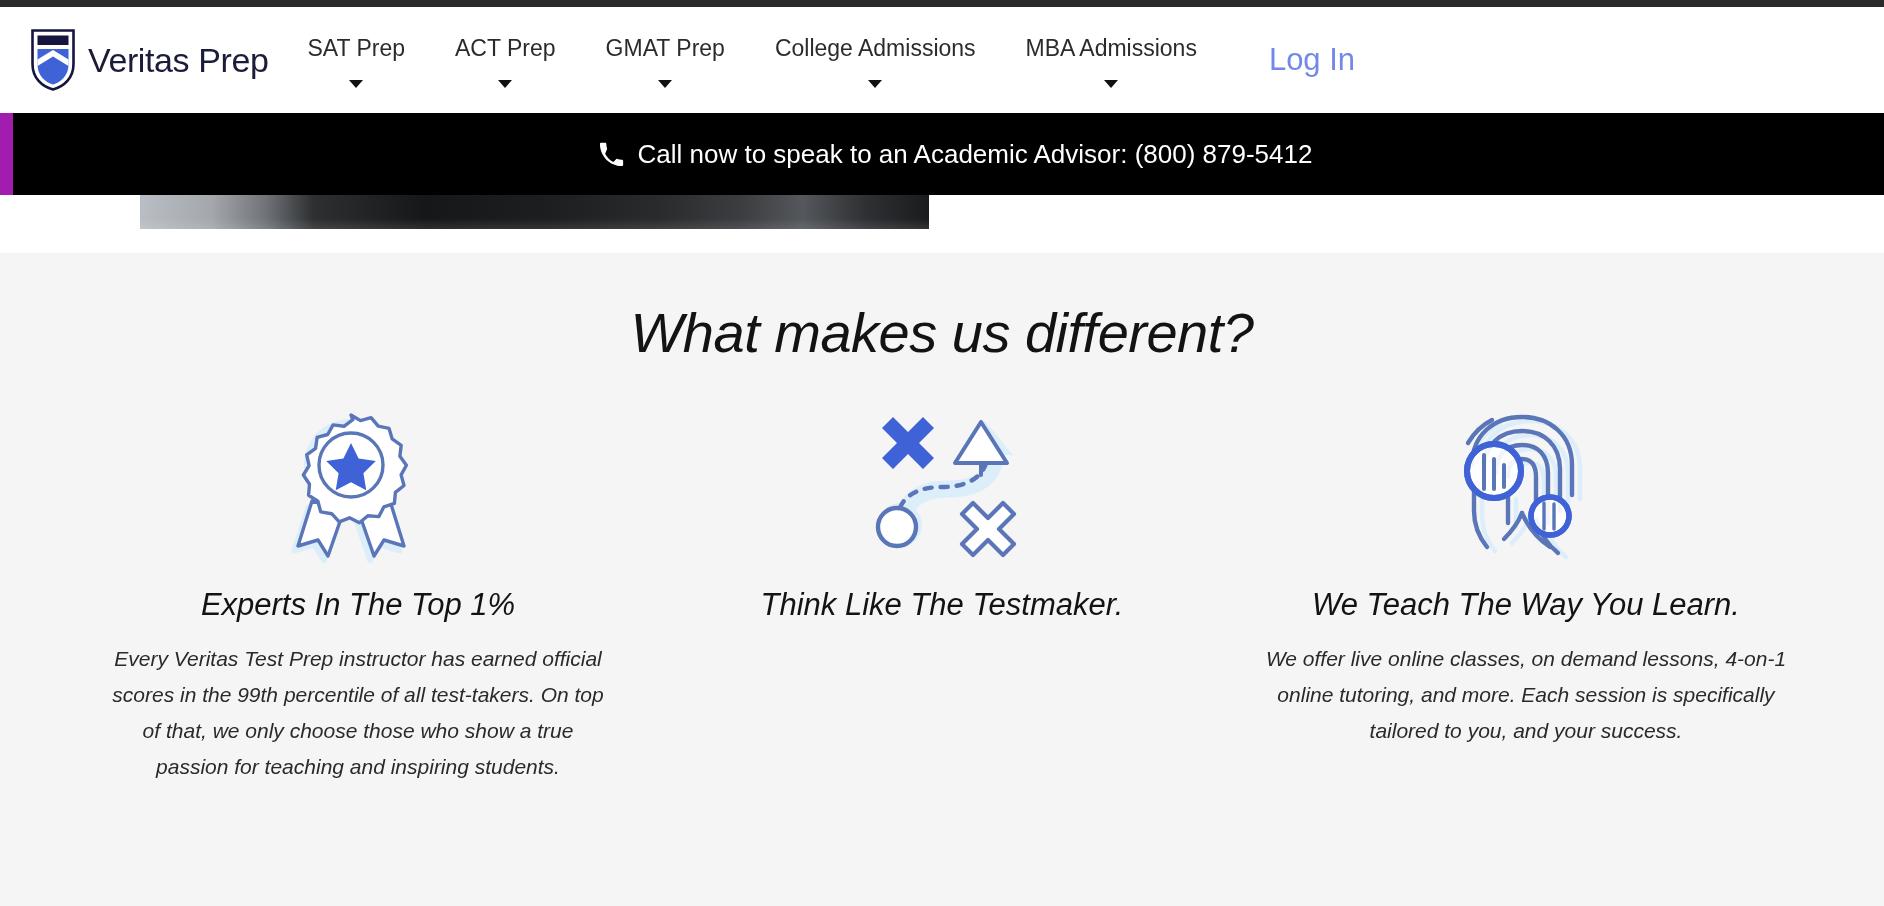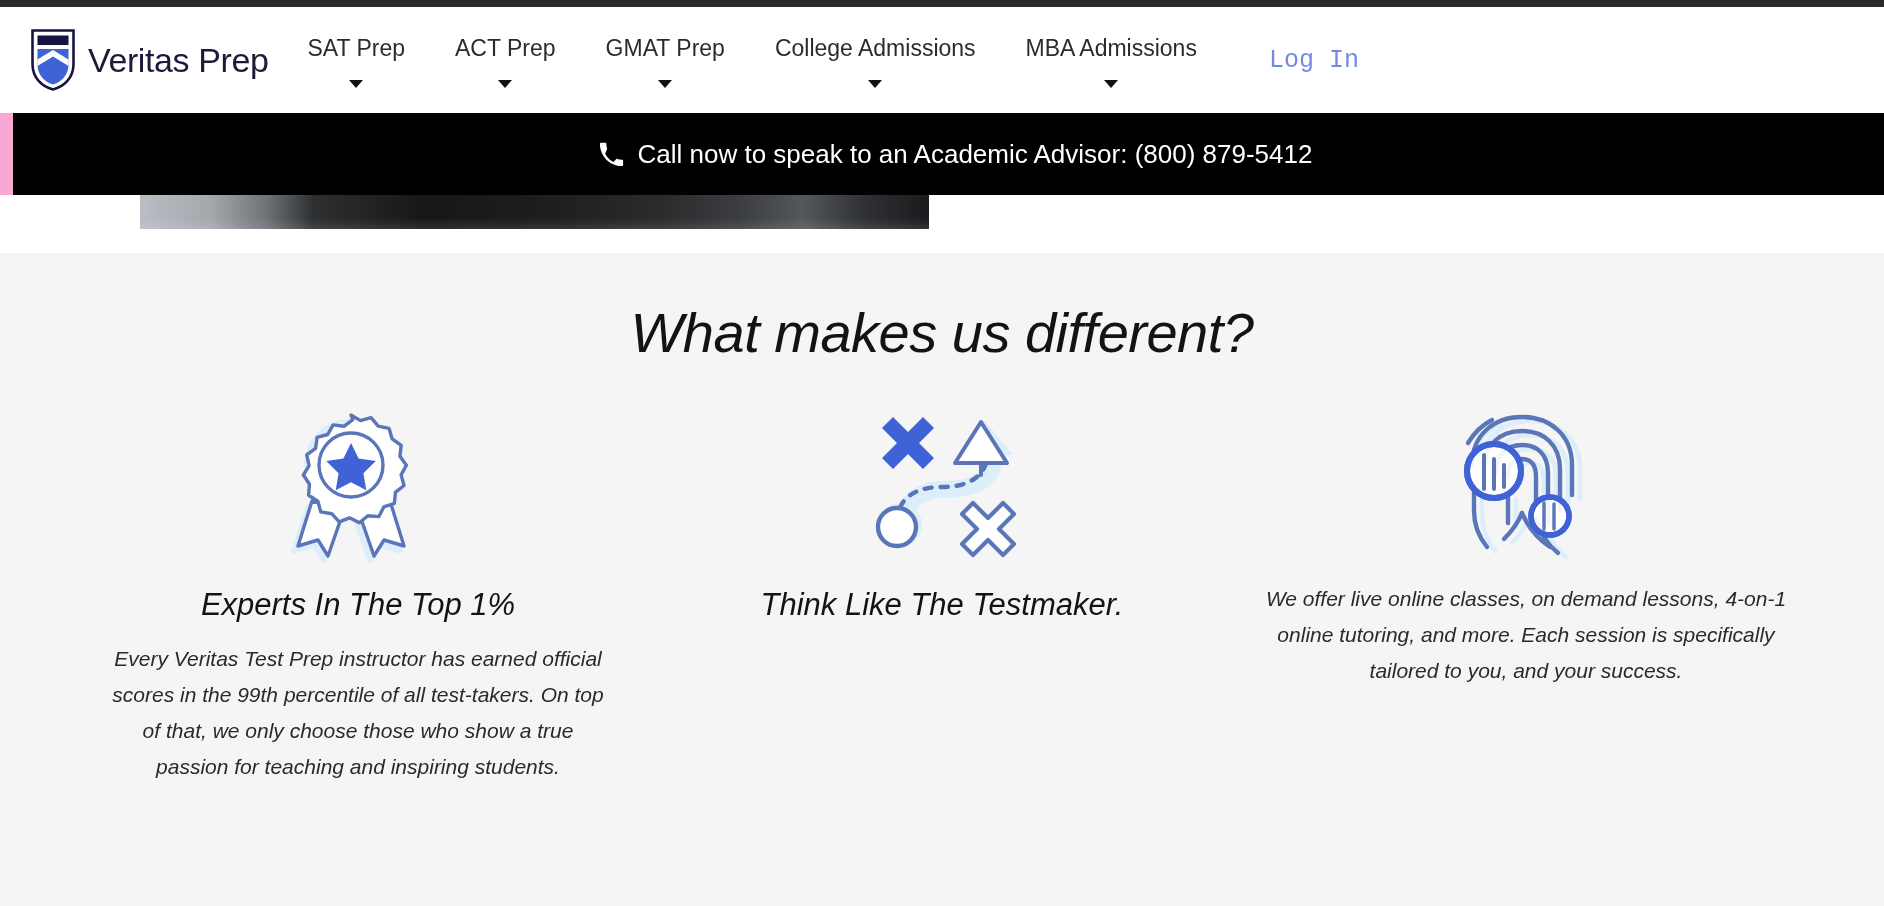--- a/index.html
+++ b/index.html
@@ -6,21 +6,21 @@
   * { box-sizing: border-box; margin: 0; padding: 0; }
   html, body {
     width: 1884px;
     height: 906px;
     overflow: hidden;
     background: #ffffff;
     font-family: "Liberation Sans", sans-serif;
     -webkit-font-smoothing: antialiased;
   }
 
-  .page { position: relative; width: 1884px; height: 906px; background: #f9a8d4; border-radius: 32px; }
+  .page { position: relative; width: 1884px; height: 906px; background: #a21caf; border-radius: 32px; }
 
   
   .top-strip {
     position: absolute; top: 0; left: 0;
     width: 1884px; height: 7px;
     background: #2b2b2b;
   }
 
   
   .navbar {
@@ -55,26 +55,25 @@
   .caret {
     display: inline-block;
     width: 0; height: 0;
     border-left: 7px solid transparent;
     border-right: 7px solid transparent;
     border-top: 8px solid #111111;
     position: relative; top: 2px;
   }
   .nav-login {
     padding: 6px 25px;
-    font-size: 25px;
+    font-size: 31px;
     color: #7289e8;
     white-space: nowrap;
     cursor: pointer;
     margin-left: 22px;
-    font-family: Liberation Mono, monospace;
   }
 
   
   .callbar {
     position: absolute; top: 113px; left: 13px;
     width: 1884px; height: 82px;
     background: #000000;
     display: flex; align-items: center; justify-content: center;
   }
   .call-text {
@@ -302,18 +301,19 @@
             <path d="M58 62 L58 84"></path>
           </g>
           <circle cx="48" cy="68" r="27" fill="none" stroke="#3f63d6" stroke-width="6"></circle>
           <circle cx="104" cy="113" r="19" fill="#ffffff" fill-opacity="0.92" stroke="#3f63d6" stroke-width="5.5"></circle>
           <g stroke="#5a76b8" stroke-width="3.4" stroke-linecap="round" fill="none">
             <path d="M98 100 L98 126"></path>
             <path d="M108 101 L108 126"></path>
           </g>
           <circle cx="104" cy="113" r="19" fill="none" stroke="#3f63d6" stroke-width="5.5"></circle>
         </svg>
+        <h2 class="card-title">We Teach The Way You Learn.</h2>
         <p class="card-body">We offer live online classes, on demand lessons, 4-on-1 online tutoring, and more. Each session is specifically tailored to you, and your success.</p>
       </div>
 
     </div>
   </div>
 </div>
 
 </body></html>

